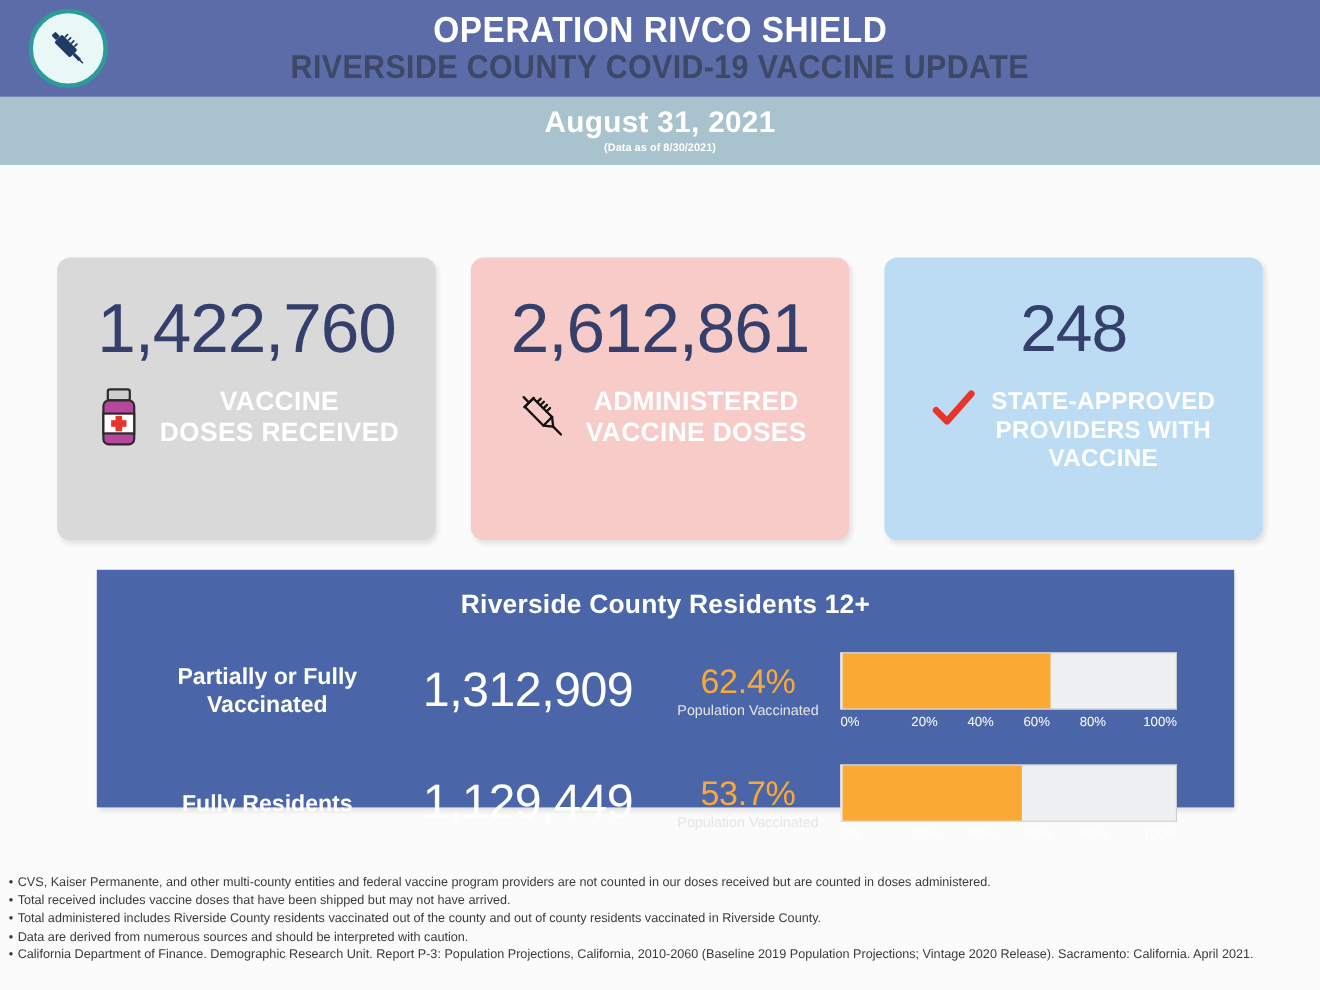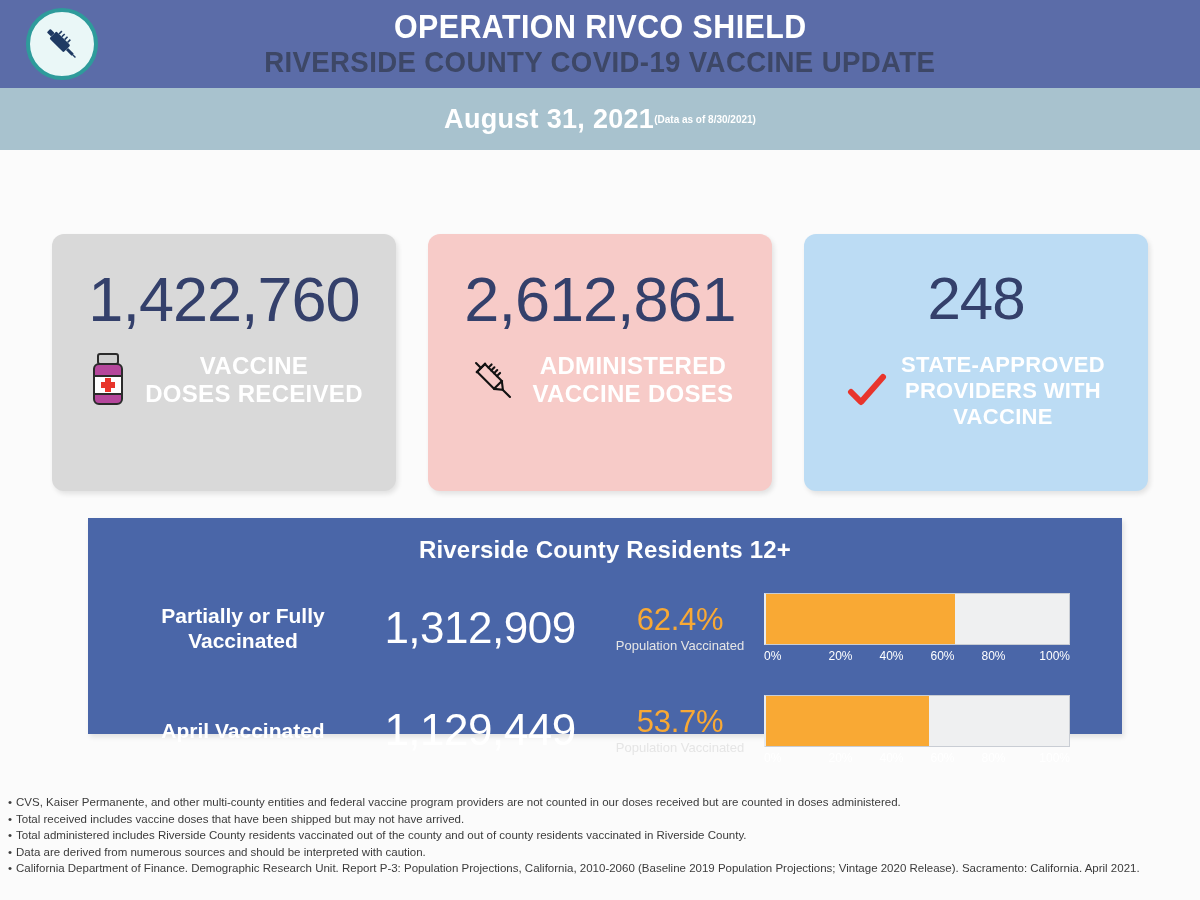--- a/index.html
+++ b/index.html
@@ -37,21 +37,21 @@
     color: #3d4766;
     font-size: 30px; font-weight: bold; letter-spacing: 0.4px;
     line-height: 34px;
     transform: scaleX(0.92); transform-origin: center;
     white-space: nowrap;
   }
 
   
   .dateband {
     height: 62px; background: #a8c2ce;
-    display: flex; flex-direction: row;
+    display: flex; flex-direction: column;
     align-items: center; justify-content: center;
   }
   .date-main {
     color: #ffffff; font-size: 27px; font-weight: bold;
     line-height: 30px; letter-spacing: 0.3px;
   }
   .date-sub {
     color: #ffffff; font-size: 10px; font-weight: bold;
     line-height: 15px; margin-top: 1px;
   }
@@ -71,21 +71,21 @@
   }
   .card-gray { background: #d9d9d9; }
   .card-pink { background: #f7cbc8; }
   .card-blue { background: #bcdcf4; }
   .card-number {
     color: #34406b; font-size: 63px; font-weight: normal;
     line-height: 74px; letter-spacing: -1px; white-space: nowrap;
   }
   .card-blue .card-number { font-size: 60px; }
   .card-body {
-    display: flex; align-items: center; justify-content: center;
+    display: flex; align-items: flex-start; justify-content: center;
     gap: 14px; margin-top: 16px; width: 100%;
     padding: 0 14px;
   }
   .card-label {
     color: #ffffff; font-weight: bold; font-size: 24px;
     line-height: 28px; text-align: center;
     letter-spacing: 0.3px;
   }
   .card-blue .card-label { font-size: 22px; line-height: 26px; }
   .card-icon { flex: 0 0 auto; display: flex; align-items: center; }
@@ -272,21 +272,21 @@
           <span>40%</span>
           <span>60%</span>
           <span>80%</span>
           <span>100%</span>
         </div>
       </div>
     </div>
 
     <div class="row row-2">
       <div class="row-label">
-        <div>April Vaccinated</div>
+        <div>Fully Residents</div>
       </div>
       <div class="row-count">1,129,449</div>
       <div class="pct-block">
         <div class="pct-value">53.7%</div>
         <div class="pct-sub">Population Vaccinated</div>
       </div>
       <div class="chart">
         <div class="chart-track">
           <div class="chart-fill" style="width: 53.7%;"></div>
         </div>

